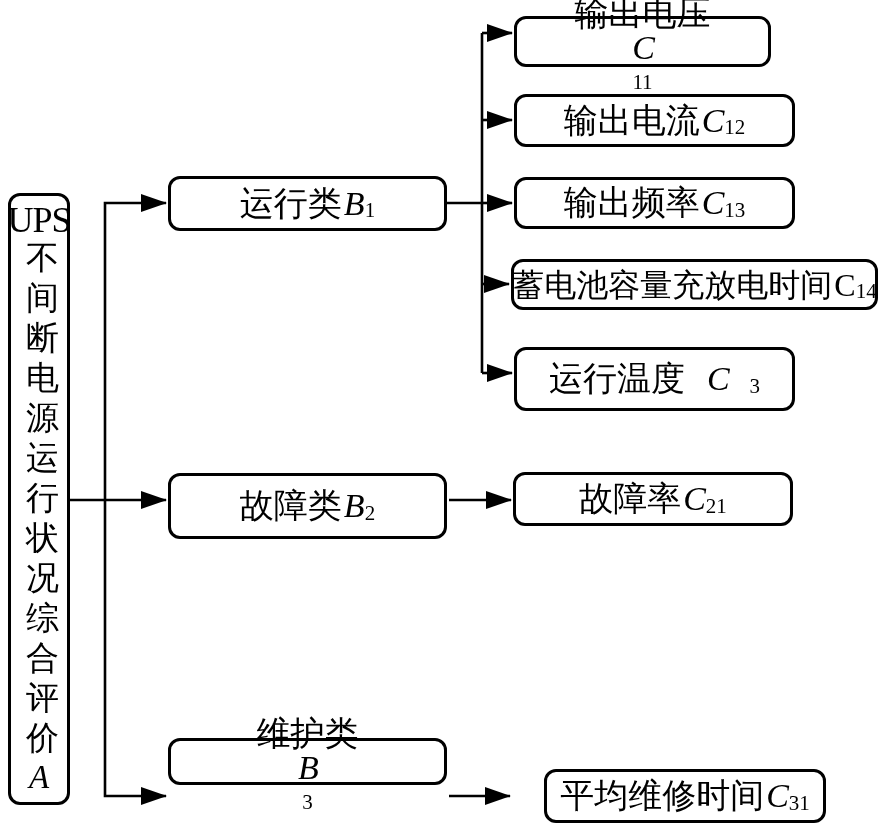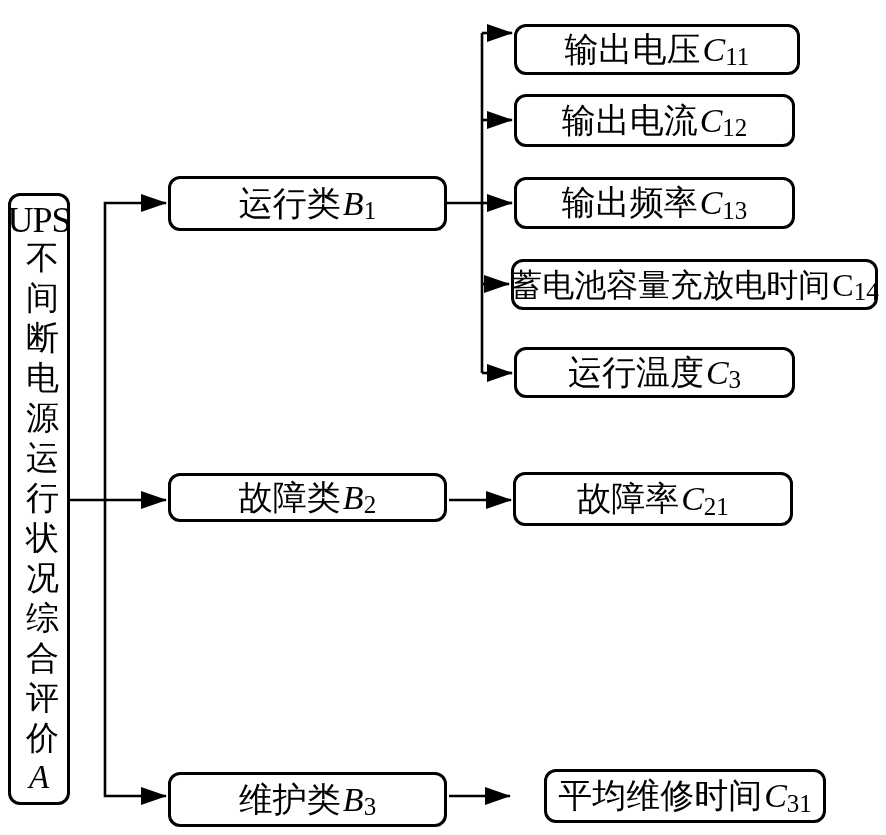--- a/index.html
+++ b/index.html
@@ -21,21 +21,21 @@
     display:flex;
     align-items:center;
     justify-content:center;
     font-size:34px;
     line-height:1;
     z-index:2;
     white-space:nowrap;
   }
   .var{font-style:italic;padding-left:2px;}
   .var.upright{font-style:normal;}
-  .sub{font-size:25px;font-style:normal;position:relative;top:7px;letter-spacing:0;text-align:right;}
+  .sub{font-size:21px;font-style:normal;position:relative;top:7px;letter-spacing:0;text-align:right;}
   
   .root{
     flex-direction:column;
     justify-content:center;
   }
   .root .prefix{font-size:36px;line-height:36px;letter-spacing:-1px;}
   .root .vchars{
     width:40px;
     font-size:33px;
     line-height:40px;
@@ -86,33 +86,33 @@
     <span class="vchars">不间断电源运行状况综合评价</span>
     <span class="rootvar">A</span>
   </div>
 
   <div class="node" style="left:168px;top:176px;width:279px;height:55px;">
     <span>运行类</span>
       <span class="var">B</span>
       <span class="sub">1</span>
   </div>
 
-  <div class="node" style="left:168px;top:473px;width:279px;height:49px;">
+  <div class="node" style="left:168px;top:473px;width:279px;height:66px;">
     <span>故障类</span>
       <span class="var">B</span>
       <span class="sub">2</span>
   </div>
 
-  <div class="node" style="left:168px;top:772px;width:279px;height:55px;">
+  <div class="node" style="left:168px;top:738px;width:279px;height:47px;flex-direction:column;">
     <span>维护类</span>
       <span class="var">B</span>
       <span class="sub">3</span>
   </div>
 
-  <div class="node" style="left:514px;top:24px;width:286px;height:51px;">
+  <div class="node" style="left:514px;top:16px;width:257px;height:51px;flex-direction:column;">
     <span>输出电压</span>
       <span class="var">C</span>
       <span class="sub">11</span>
   </div>
 
   <div class="node" style="left:514px;top:94px;width:281px;height:53px;">
     <span>输出电流</span>
       <span class="var">C</span>
       <span class="sub">12</span>
   </div>
@@ -122,21 +122,21 @@
       <span class="var">C</span>
       <span class="sub">13</span>
   </div>
 
   <div class="node wide" style="left:511px;top:259px;width:367px;height:51px;">
     <span>蓄电池容量充放电时间</span>
       <span class="var upright">C</span>
       <span class="sub">14</span>
   </div>
 
-  <div class="node" style="left:514px;top:347px;width:281px;height:51px;">
+  <div class="node" style="left:514px;top:347px;width:281px;height:64px;gap:20px;">
     <span>运行温度</span>
       <span class="var">C</span>
       <span class="sub">3</span>
   </div>
 
   <div class="node" style="left:513px;top:472px;width:280px;height:54px;">
     <span>故障率</span>
       <span class="var">C</span>
       <span class="sub">21</span>
   </div>

